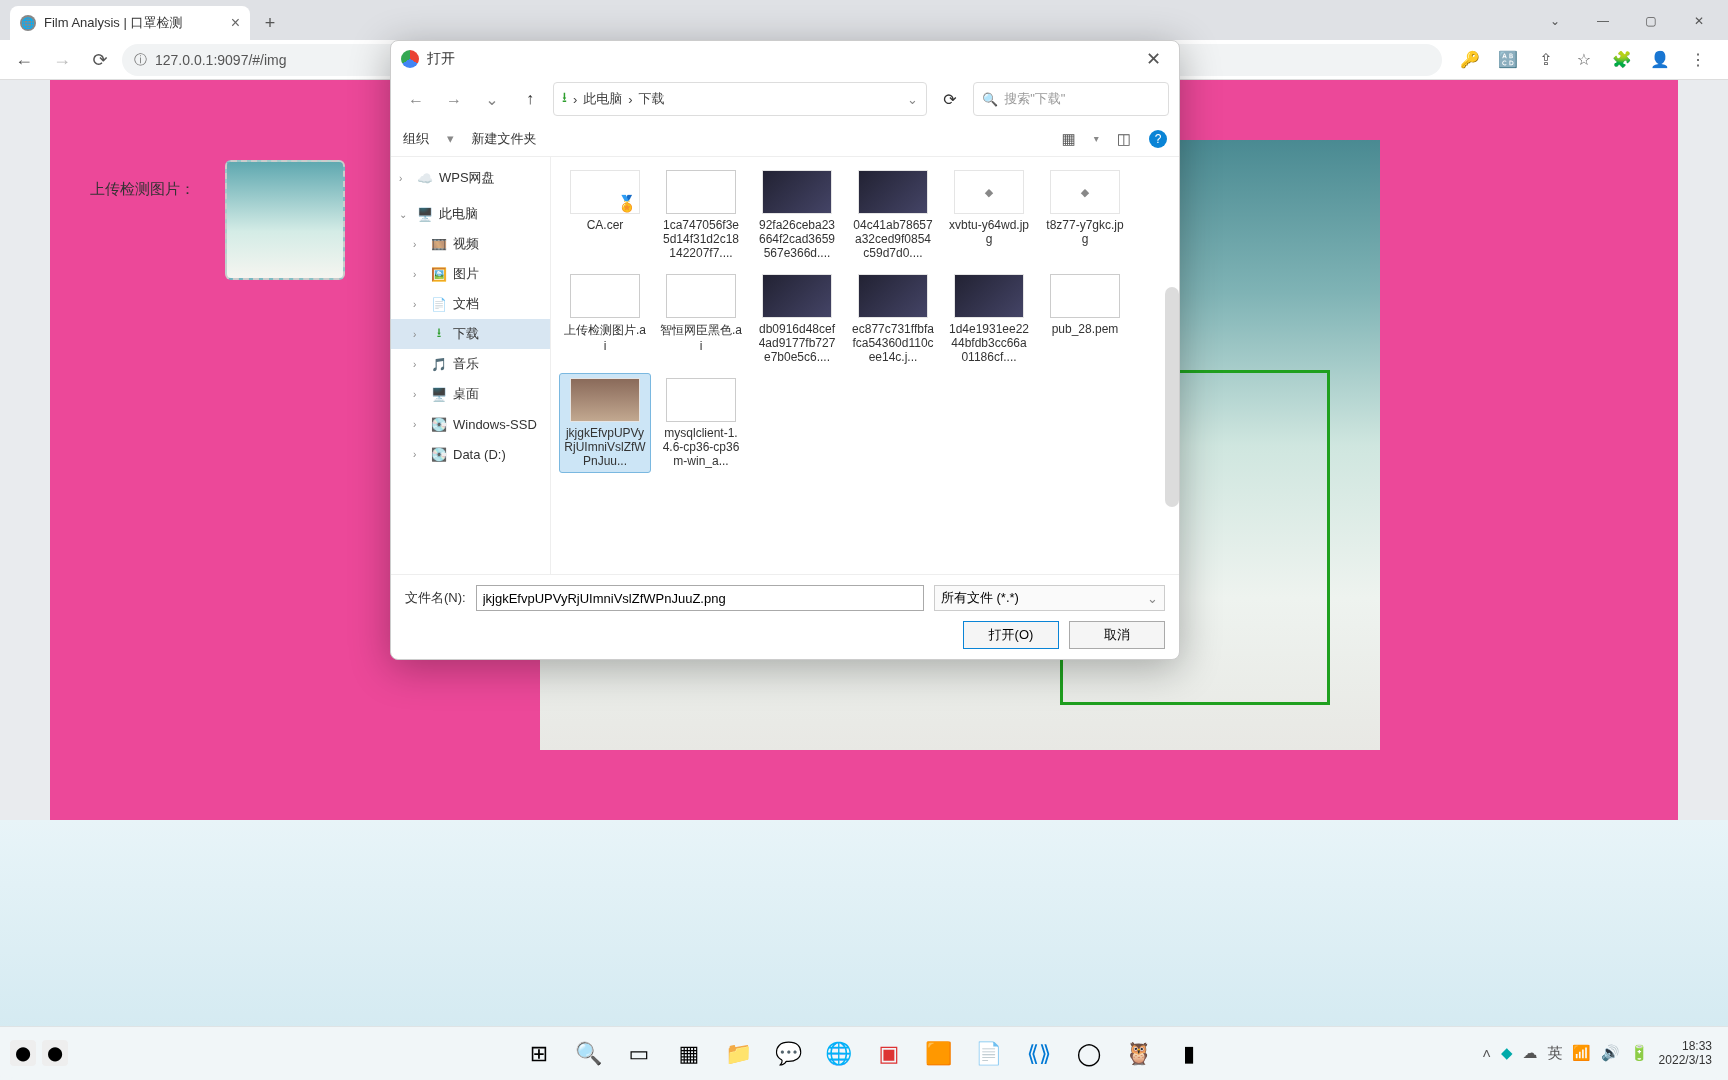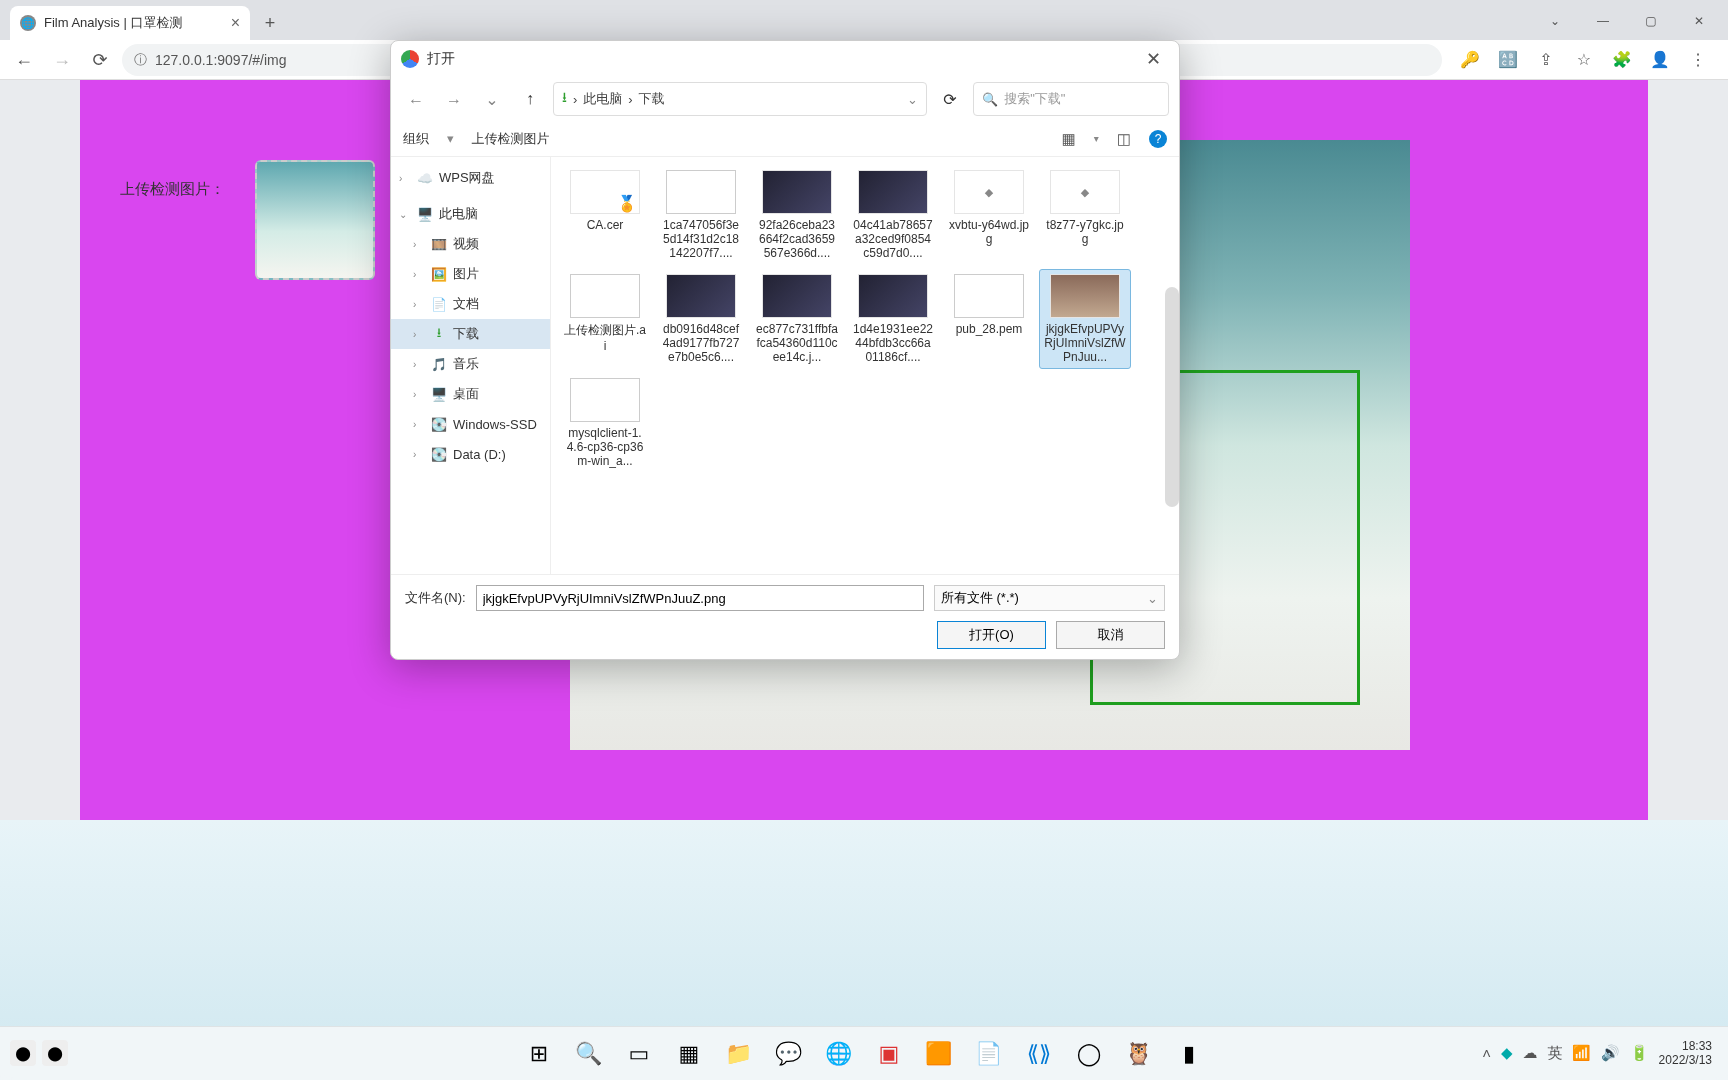--- a/index.html
+++ b/index.html
@@ -17,21 +17,21 @@
 .toolbar { height: 40px; background: #fff; border-bottom: 1px solid #ddd; display: flex; align-items: center; padding: 0 8px; gap: 6px; }
 .nav-btn { width: 32px; height: 32px; display:flex; align-items:center; justify-content:center; border-radius:50%; color:#555; font-size:18px;}
 .nav-btn.disabled {color:#bbb;}
 .omnibox { flex: 1; height: 32px; background: #f1f3f4; border-radius: 16px; display: flex; align-items: center; padding: 0 12px; font-size: 14px; color: #555; gap:8px;}
 .omnibox .secure {font-size:13px; color:#777;}
 .toolbar-icons { display:flex; gap:10px; padding:0 8px; color:#555;}
 .toolbar-icons div { width:28px; height:28px; display:flex; align-items:center; justify-content:center; font-size:16px;}
 
 
 .page { position: absolute; top: 80px; left: 0; right: 0; bottom: 0; background: #e9ebee; padding: 0; }
-.content-panel { background: #d946ef; margin: 0 80px; padding: 30px; height: 100%; position: relative; }
+.content-panel { background: #ec4899; margin: 0 50px; padding: 30px; height: 100%; position: relative; }
 .upload-label { font-size: 15px; color: #333; position: absolute; top: 100px; left: 40px; }
 .upload-box { position: absolute; top: 80px; left: 175px; width: 120px; height: 120px; border: 2px dashed #ccc; border-radius: 6px; background: linear-gradient(135deg,#6eb5c0 0%,#bcd8d0 100%); display:flex; align-items:center; justify-content:center; overflow:hidden;}
 .preview-small {width:100%; height:100%; background: linear-gradient(180deg,#5fa8b0 0%, #d4ece6 60%, #f5f5f0 100%); position:relative;}
 .main-image { position: absolute; top: 60px; left: 490px; width: 840px; height: 610px; background: linear-gradient(180deg,#4a8a92 0%,#7fb3b5 25%,#cfe6df 50%,#eef3ef 75%,#e8e8e4 100%); overflow:hidden;}
 .detect-box { position:absolute; border:3px solid #1fa01f; }
 .watermark { position:absolute; bottom:24px; left:70px; font-size:18px; font-weight:bold; color:#fff; text-shadow: -1px -1px 0 #666, 1px -1px 0 #666, -1px 1px 0 #666, 1px 1px 0 #666; }
 
 
 .file-dialog { position: absolute; top: 40px; left: 390px; width: 790px; height: 620px; background: #fff; border: 1px solid #ccc; border-radius: 8px; box-shadow: 0 8px 40px rgba(0,0,0,0.3); display:flex; flex-direction:column; z-index: 100;}
 .fd-title { height: 36px; display:flex; align-items:center; padding: 0 10px; font-size: 14px; color:#333; gap:8px;}
@@ -63,21 +63,21 @@
 .file-thumb.cert { background:#fff; position:relative;}
 .file-thumb.cert::after{content:"🏅"; position:absolute; right:2px; bottom:0; font-size:16px;}
 .file-thumb.photo{ background: linear-gradient(180deg,#8a6a5a 0%,#c2a890 100%);}
 .fd-scroll { position:absolute; right:0; top:130px; width:14px; height:220px; background:#dcdcdc; border-radius:7px;}
 .fd-bottom { border-top:1px solid #eee; padding: 10px 14px; display:flex; flex-direction:column; gap:10px;}
 .fd-filename-row { display:flex; align-items:center; gap:10px; font-size:13px;}
 .fd-filename-row label{color:#333;}
 .fd-filename { flex:2; height:26px; border:1px solid #aaa; padding:0 6px; font-size:13px; background:#fff;}
 .fd-filter { flex:1; height:26px; border:1px solid #ccc; padding:0 6px; font-size:13px; background:#fafafa; display:flex; align-items:center; justify-content:space-between;}
 .fd-buttons { display:flex; justify-content:flex-end; gap:10px;}
-.fd-btn { width:109px; height:28px; border:1px solid #aaa; background:#f5f5f5; font-size:13px; display:flex; align-items:center; justify-content:center; cursor:pointer;}
+.fd-btn { width:96px; height:28px; border:1px solid #aaa; background:#f5f5f5; font-size:13px; display:flex; align-items:center; justify-content:center; cursor:pointer;}
 .fd-btn.primary { border:1px solid #0a84d6;}
 
 
 .desktop-bg { position:absolute; top:820px; left:0; right:0; bottom:0; background: linear-gradient(180deg,#e8f4f8 0%, #d0e8f0 100%);}
 .taskbar { position: absolute; bottom: 0; left: 0; right: 0; height: 54px; background: rgba(243,246,249,0.92); backdrop-filter: blur(10px); border-top: 1px solid rgba(0,0,0,0.08); display:flex; align-items:center; justify-content:center; }
 .task-icons { display:flex; gap:8px; align-items:center;}
 .task-ico { width:42px; height:42px; border-radius:4px; display:flex; align-items:center; justify-content:center; font-size:22px;}
 .tray { position:absolute; right:8px; bottom:0; height:54px; display:flex; align-items:center; gap:10px; font-size:12px; color:#333; padding-right:8px;}
 .tray .ico{font-size:15px; color:#555;}
 .tray .clock { text-align:right; line-height:1.2;}
@@ -160,21 +160,21 @@
     </div>
     <div class="fd-nav-btn active">⟳</div>
     <div class="fd-search">
       <span>🔍</span>
       <span>搜索"下载"</span>
     </div>
   </div>
   <div class="fd-toolbar2">
     <span>组织</span>
       <span style="color:#888;">▾</span>
-    <span>上传检测图片</span>
+    <span>新建文件夹</span>
     <span class="spacer"></span>
     <span class="view-ico">▦</span>
       <span style="color:#888; font-size:10px;">▾</span>
     <span class="view-ico">◫</span>
     <span class="help-ico">?</span>
   </div>
   <div class="fd-body">
     <div class="fd-tree">
       <div class="tree-item">
           <span class="chev">›</span>
@@ -249,20 +249,24 @@
           <div class="file-thumb" style="background:#fff;">◆</div>
           <span>xvbtu-y64wd.jpg</span>
         </div>
       <div class="file-item">
           <div class="file-thumb" style="background:#fff;">◆</div>
           <span>t8z77-y7gkc.jpg</span>
         </div>
       <div class="file-item">
           <div class="file-thumb doc"></div>
           <span>上传检测图片.ai</span>
+        </div>
+      <div class="file-item">
+          <div class="file-thumb doc"></div>
+          <span>智恒网臣黑色.ai</span>
         </div>
       <div class="file-item">
           <div class="file-thumb img"></div>
           <span>db0916d48cef4ad9177fb727e7b0e5c6....</span>
         </div>
       <div class="file-item">
           <div class="file-thumb img"></div>
           <span>ec877c731ffbfafca54360d110cee14c.j...</span>
         </div>
       <div class="file-item">

